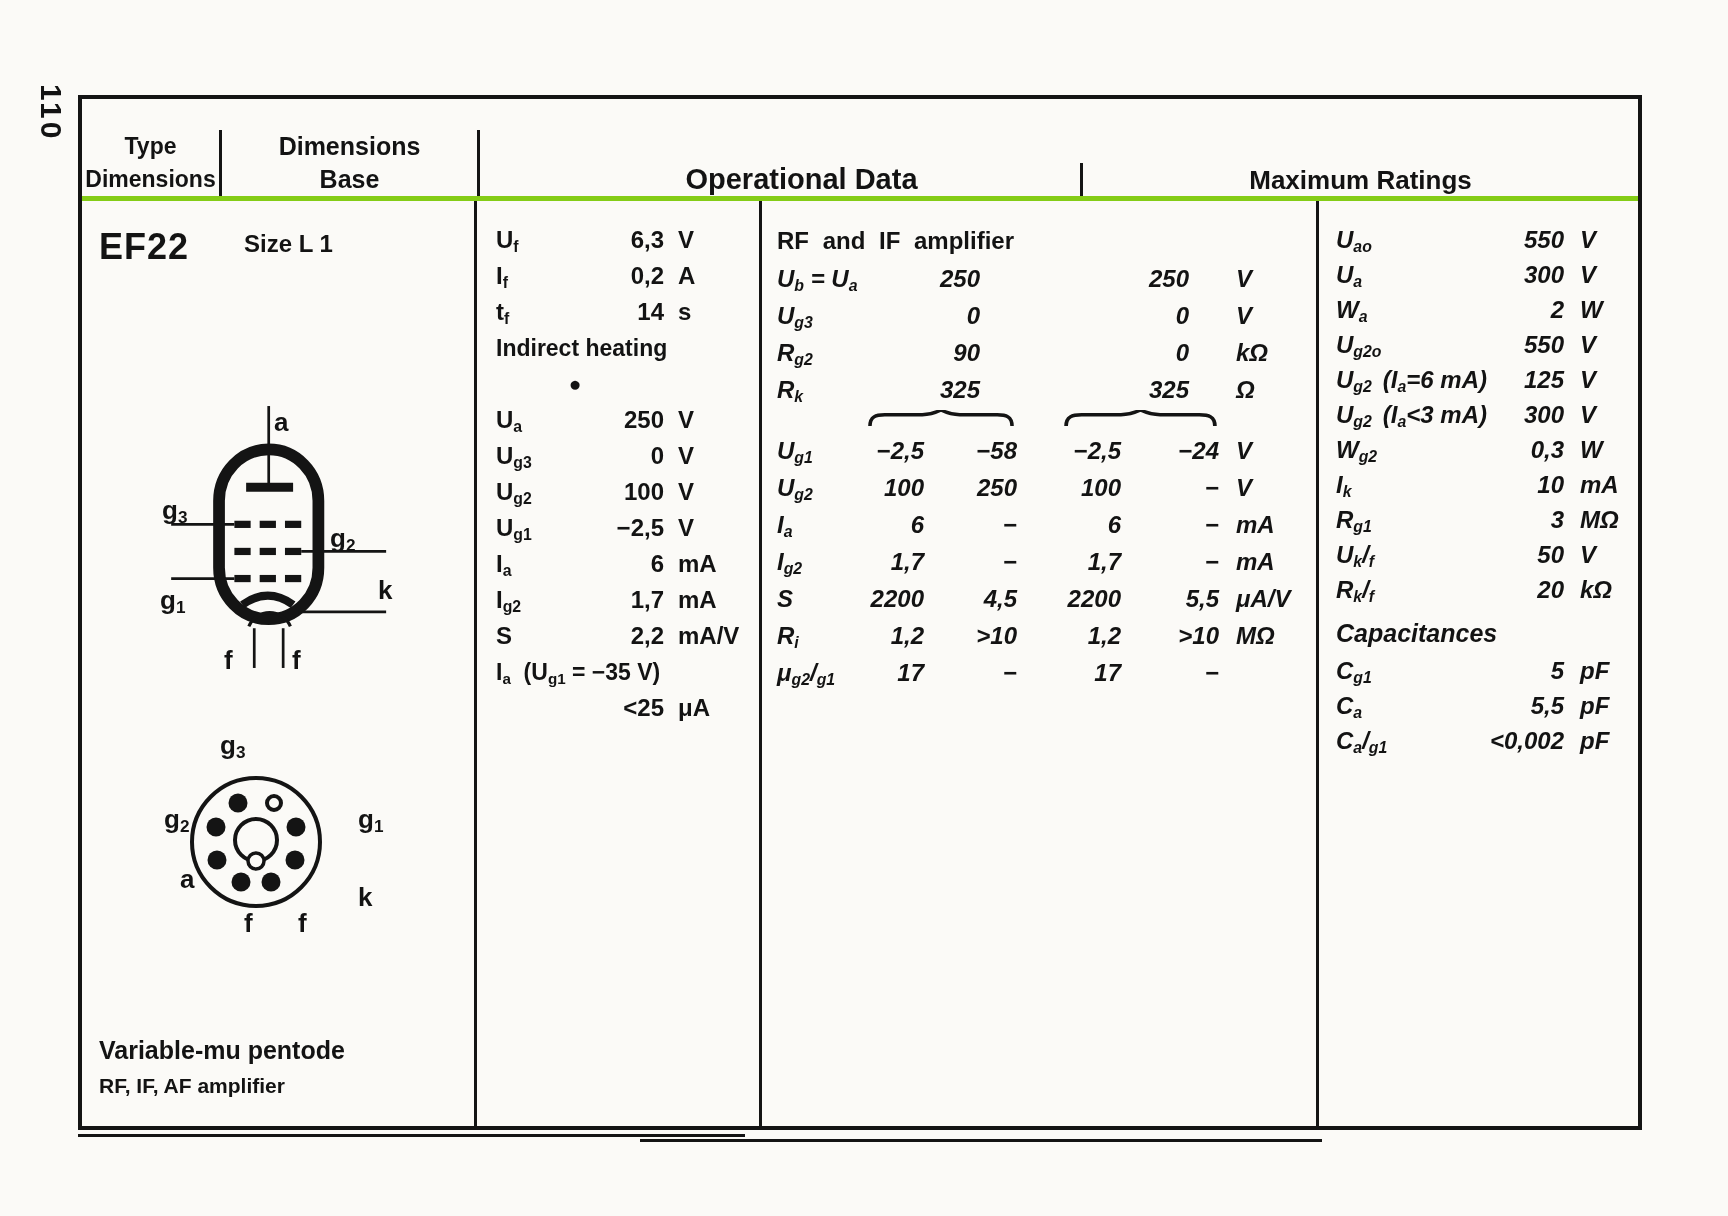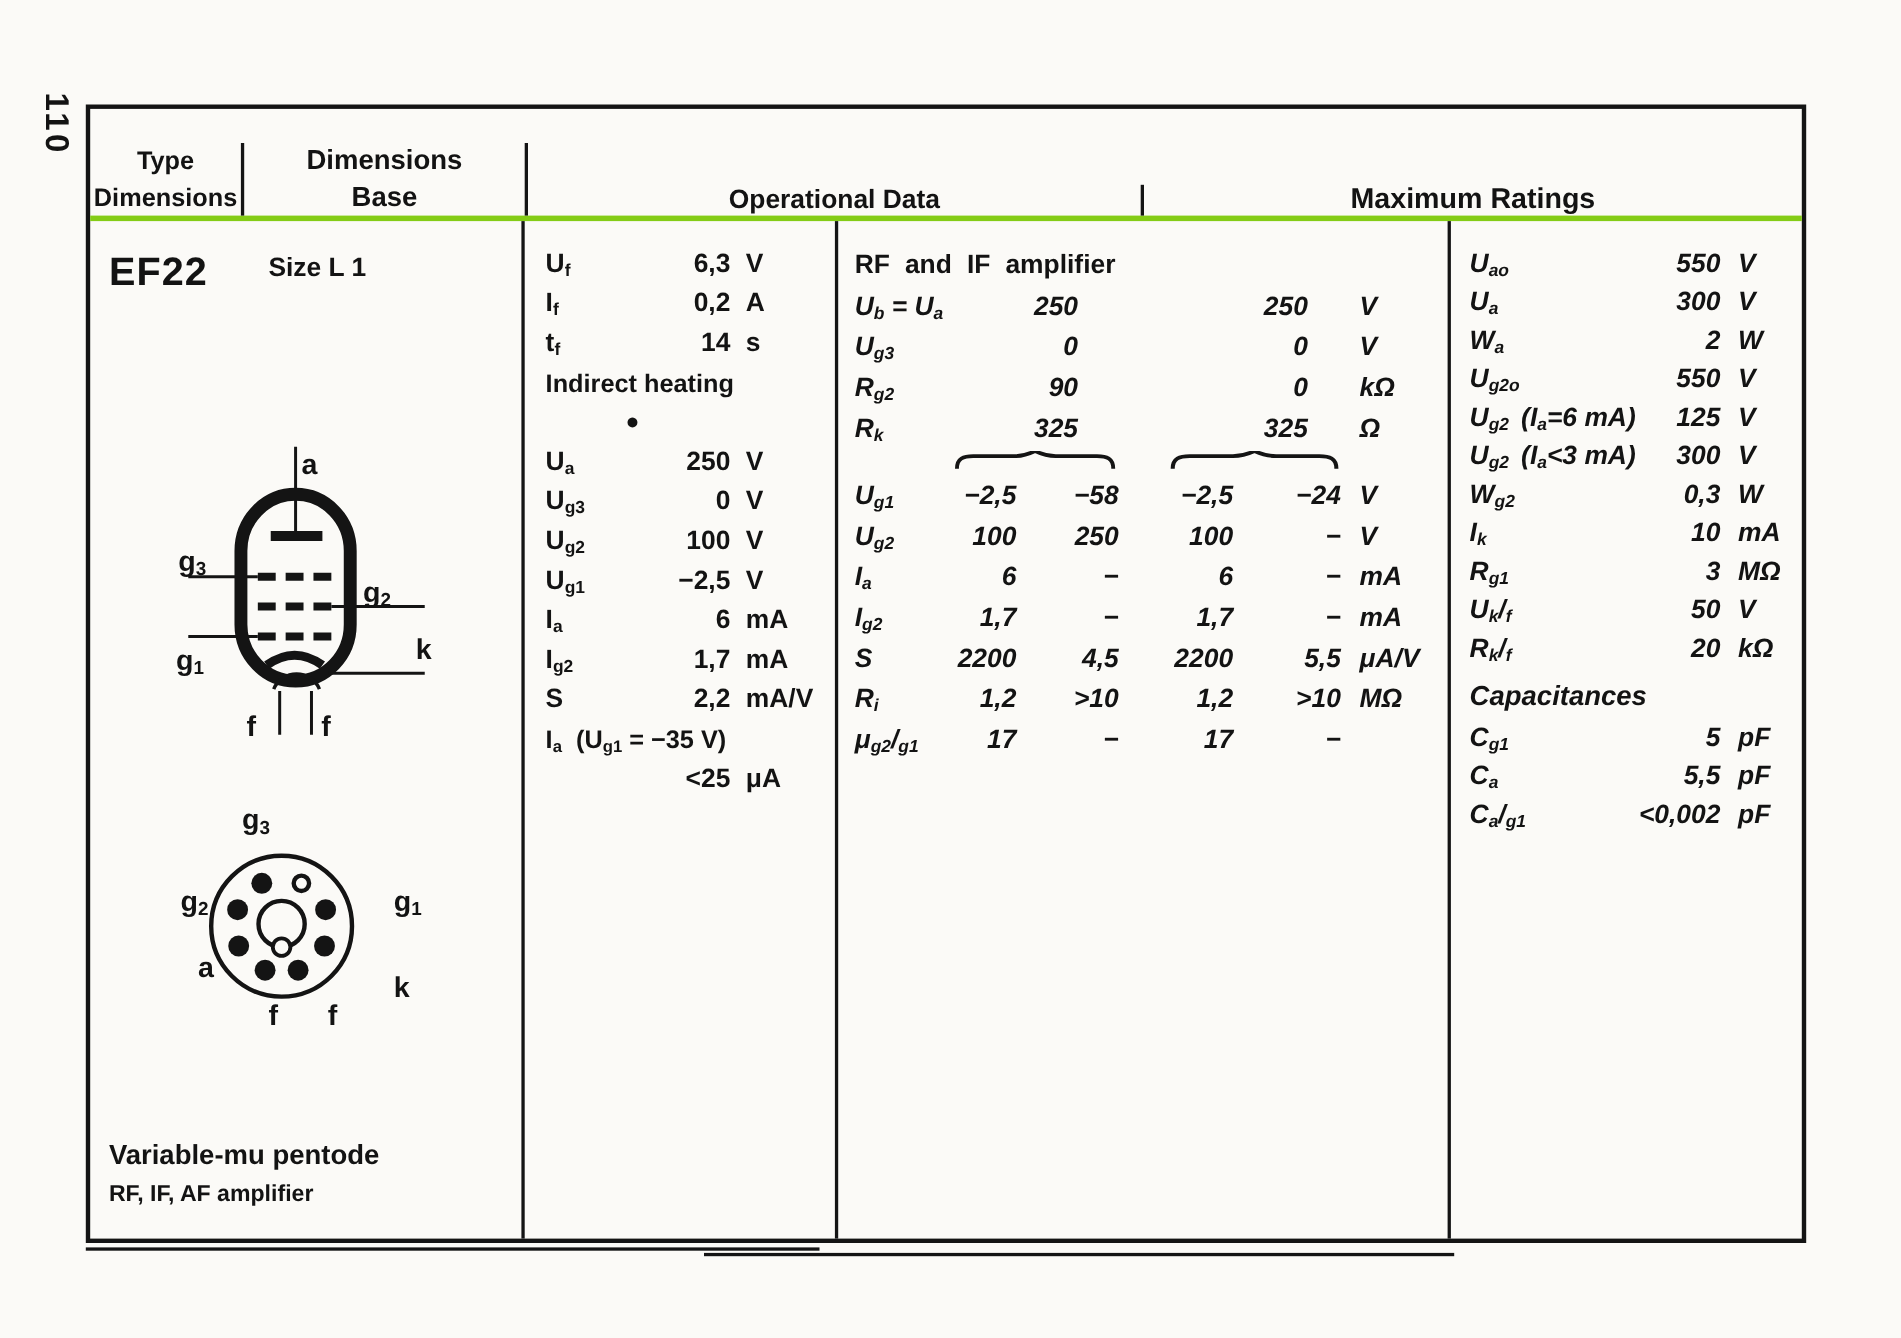--- a/index.html
+++ b/index.html
@@ -10,21 +10,21 @@
   
   #scan{position:absolute;left:78px;top:95px;width:1564px;height:1035px;border:4px solid #141414;box-sizing:border-box;}
   .hdr{position:absolute;left:0;right:0;top:0;height:97px;border-bottom:5px solid #84cc16;display:flex;align-items:flex-end;}
   .hc{border-right:3px solid #141414;display:flex;flex-direction:column;align-items:center;justify-content:center;font-size:25px;}
   .hc:last-child{border-right:none;}
   .hc .l1,.hc .l2{line-height:33px;}
   .hc3 .rule{width:82%;height:3px;background:#141414;margin:3px 0 2px;}
   .hc1{width:137px;font-size:23px;}
   .hc2{width:255px;}
   .hc3{width:285px;}
-  .hc4{width:557px;font-size:24px;}
+  .hc4{width:557px;font-size:29px;margin-left:43px;}
   .hc5{flex:1;font-size:26px;}
   .vd{position:absolute;top:102px;bottom:0;width:3px;background:#141414;}
   .vd1{left:392px;} .vd2{left:677px;} .vd3{left:1234px;}
   .botline{position:absolute;height:3px;background:#141414;}
   
   .colA{position:absolute;left:0;top:102px;width:392px;bottom:0;}
   .colA > div{position:absolute;}
   .ef{left:17px;top:25px;font-size:36px;letter-spacing:1px;}
   .sz{left:162px;top:29px;font-size:24px;}
   .d1{left:17px;top:835px;font-size:25px;}

